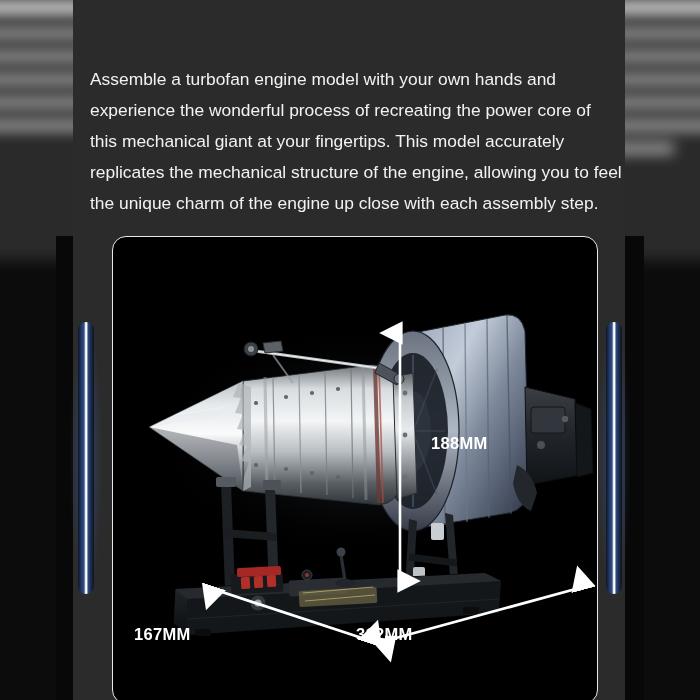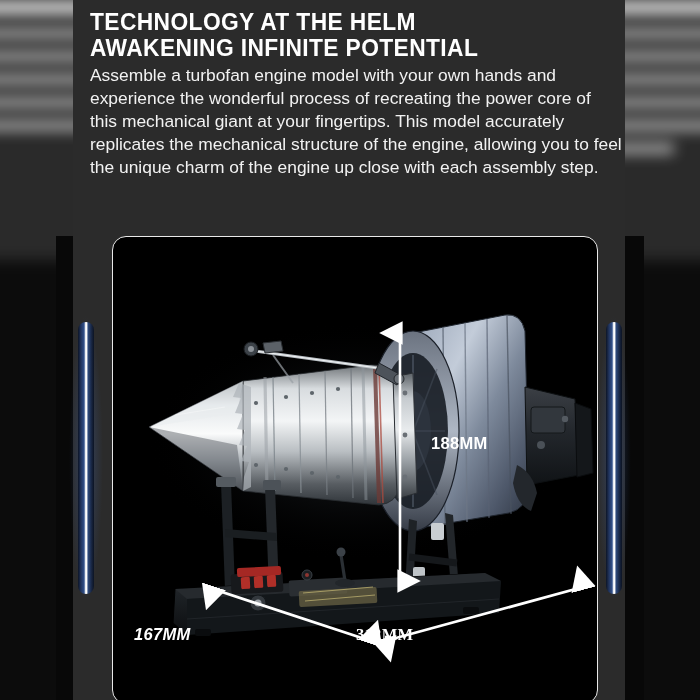--- a/index.html
+++ b/index.html
@@ -73,21 +73,21 @@
     transform-origin:left center;
     white-space:nowrap;
   }
 
   
   .bodycopy {
     position:absolute;
     left:17px; top:64px; width:532px;
     color:#f2f2f2;
     font-size:17.4px;
-    line-height:23px;
+    line-height:31px;
     font-weight:500;
   }
   .bodycopy p { margin:0; }
 
   
   .card {
     position:absolute;
     left:39px; top:236px;
     width:486px; height:468px;
     background:#000000;
@@ -106,22 +106,22 @@
 
   .dim-label {
     position:absolute;
     color:#ffffff;
     font-weight:bold;
     font-size:16.5px;
     letter-spacing:.3px;
     white-space:nowrap;
   }
   .dim-label.h   { left:318px; top:189px;margin-top:8px; }
-  .dim-label.w   { left:243px; top:388px;font-family:Liberation Serif, serif; }
-  .dim-label.d   { left:21px;  top:388px;font-style:italic; }
+  .dim-label.w   { left:243px; top:388px; }
+  .dim-label.d   { left:21px;  top:388px; }
 
   
   .accent {
     position:absolute;
     top:322px; width:16px; height:272px;
     border-radius:8px;
     background:linear-gradient(90deg,
         #0d1526 0%, #20335c 18%, #31508a 38%,
         #ffffff 48%, #ffffff 53%,
         #2c4879 64%, #1a2948 82%, #0c1322 100%);
@@ -179,24 +179,20 @@
       <div class="bd-dark"></div>
 
     </div>
   </div>
 
   <div class="gutter l"></div>
   <div class="gutter r"></div>
 
   <div class="panel">
 
-    <div class="headline">
-      <span class="headline-line">TECHNOLOGY AT THE HELM</span>
-      <span class="headline-line">AWAKENING INFINITE POTENTIAL</span>
-    </div>
 
     <div class="bodycopy">
       <p>Assemble a turbofan engine model with your own hands and experience the wonderful process of recreating the power core of this mechanical giant at your fingertips. This model accurately replicates the mechanical structure of the engine, allowing you to feel the unique charm of the engine up close with each assembly step.</p>
     </div>
 
     <div class="card">
 
       <div class="engine-wrap">
         <svg width="486" height="468" viewBox="0 0 486 468">
           <defs>

